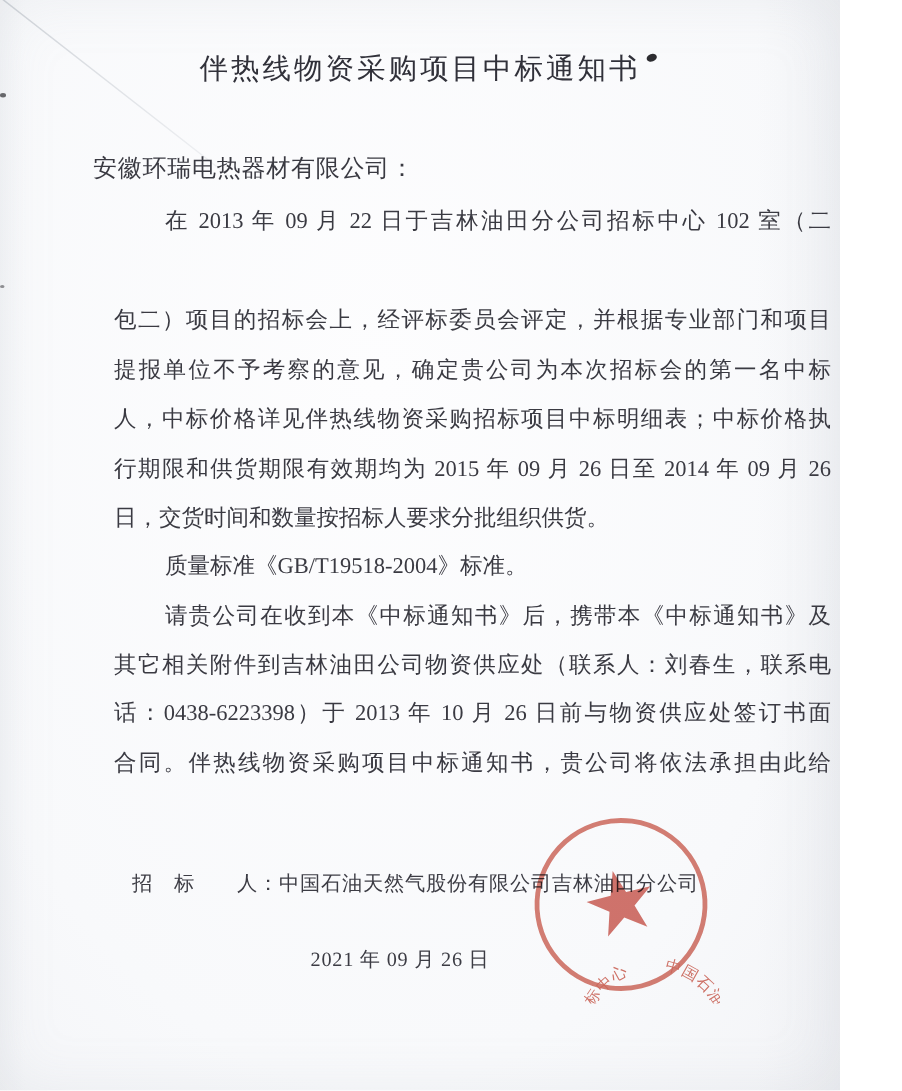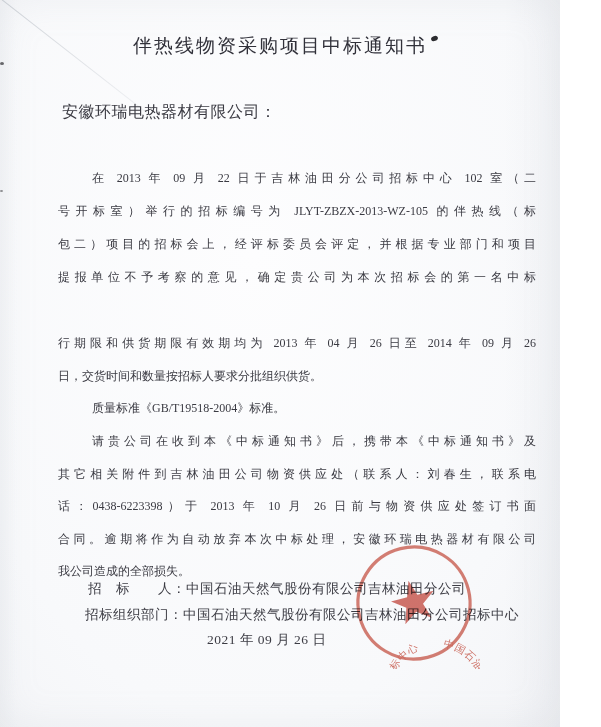--- a/index.html
+++ b/index.html
@@ -42,29 +42,28 @@
 
   .salutation {
     position: absolute;
     left: 62px; top: 102px;
     font-size: 16px;
     letter-spacing: 0.5px;
   }
 
   .bl {
     position: absolute;
-    left: 58px;
+    left: 76px;
     width: 478px;
-    font-size: 12px;
+    font-size: 15px;
     line-height: 24px;
     text-align: justify;
     text-align-last: justify;
     text-justify: inter-character;
     color: #3a3a42;
-    margin-top: 30px;
   }
   .bl.end { text-align-last: left; }
   .indent1 { text-indent: 34px; }
 
   .sign {
     position: absolute;
     font-size: 13.5px;
     letter-spacing: 0.5px;
     color: #3c3c44;
     text-align: right;
@@ -92,39 +91,35 @@
   <div class="crease"></div>
   <div class="speck speck-title"></div>
   <div class="speck speck-edge1"></div>
   <div class="speck speck-edge2"></div>
 
   <h1 class="title">伴热线物资采购项目中标通知书</h1>
 
   <div class="salutation">安徽环瑞电热器材有限公司：</div>
 
   <div class="bl indent1" style="top:136px">在 2013 年 09 月 22 日于吉林油田分公司招标中心 102 室（二</div>
-  <div class="bl" style="top:169px">号开标室）举行的招标编号为 JLYT-ZBZX-2013-WZ-105 的伴热线（标</div>
   <div class="bl" style="top:202px">包二）项目的招标会上，经评标委员会评定，并根据专业部门和项目</div>
   <div class="bl" style="top:235px">提报单位不予考察的意见，确定贵公司为本次招标会的第一名中标</div>
-  <div class="bl" style="top:301px">行期限和供货期限有效期均为 2013 年 04 月 26 日至 2014 年 09 月 26</div>
+  <div class="bl" style="top:268px">人，中标价格详见伴热线物资采购招标项目中标明细表；中标价格执</div>
+  <div class="bl" style="top:301px">行期限和供货期限有效期均为 2015 年 09 月 26 日至 2014 年 09 月 26</div>
   <div class="bl end" style="top:334px">日，交货时间和数量按招标人要求分批组织供货。</div>
 
   <div class="bl end indent1" style="top:366px">质量标准《GB/T19518-2004》标准。</div>
 
   <div class="bl indent1" style="top:399px">请贵公司在收到本《中标通知书》后，携带本《中标通知书》及</div>
   <div class="bl" style="top:432px">其它相关附件到吉林油田公司物资供应处（联系人：刘春生，联系电</div>
   <div class="bl" style="top:464px">话：0438-6223398）于 2013 年 10 月 26 日前与物资供应处签订书面</div>
-  <div class="bl" style="top:497px">合同。逾期将作为自动放弃本次中标处理，安徽环瑞电热器材有限公司</div>
-  <div class="bl end" style="top:529px">我公司造成的全部损失。</div>
+  <div class="bl" style="top:497px">合同。伴热线物资采购项目中标通知书，贵公司将依法承担由此给</div>
 
   <div class="sign" style="left:88px; top:580px">
     <span>招　标　　人：</span><span>中国石油天然气股份有限公司吉林油田分公司</span>
-  </div>
-  <div class="sign" style="left:85px; top:606px">
-    <span>招标组织部门：</span><span>中国石油天然气股份有限公司吉林油田分公司招标中心</span>
   </div>
   <div class="sign" style="left:207px; top:631px">2021 年 09 月 26 日</div>
 
 
   <svg class="seal seal-main" width="132" height="132" viewBox="0 0 132 132">
     <g transform="rotate(-14 66 66)">
       <circle cx="66" cy="66" r="56" fill="none" stroke="#cd5c4e" stroke-width="3.2" opacity="0.85"></circle>
       <defs>
         <path id="sealArcMain" d="M 66 112 A 46 46 0 1 1 65.97 112" fill="none"></path>
       </defs>

